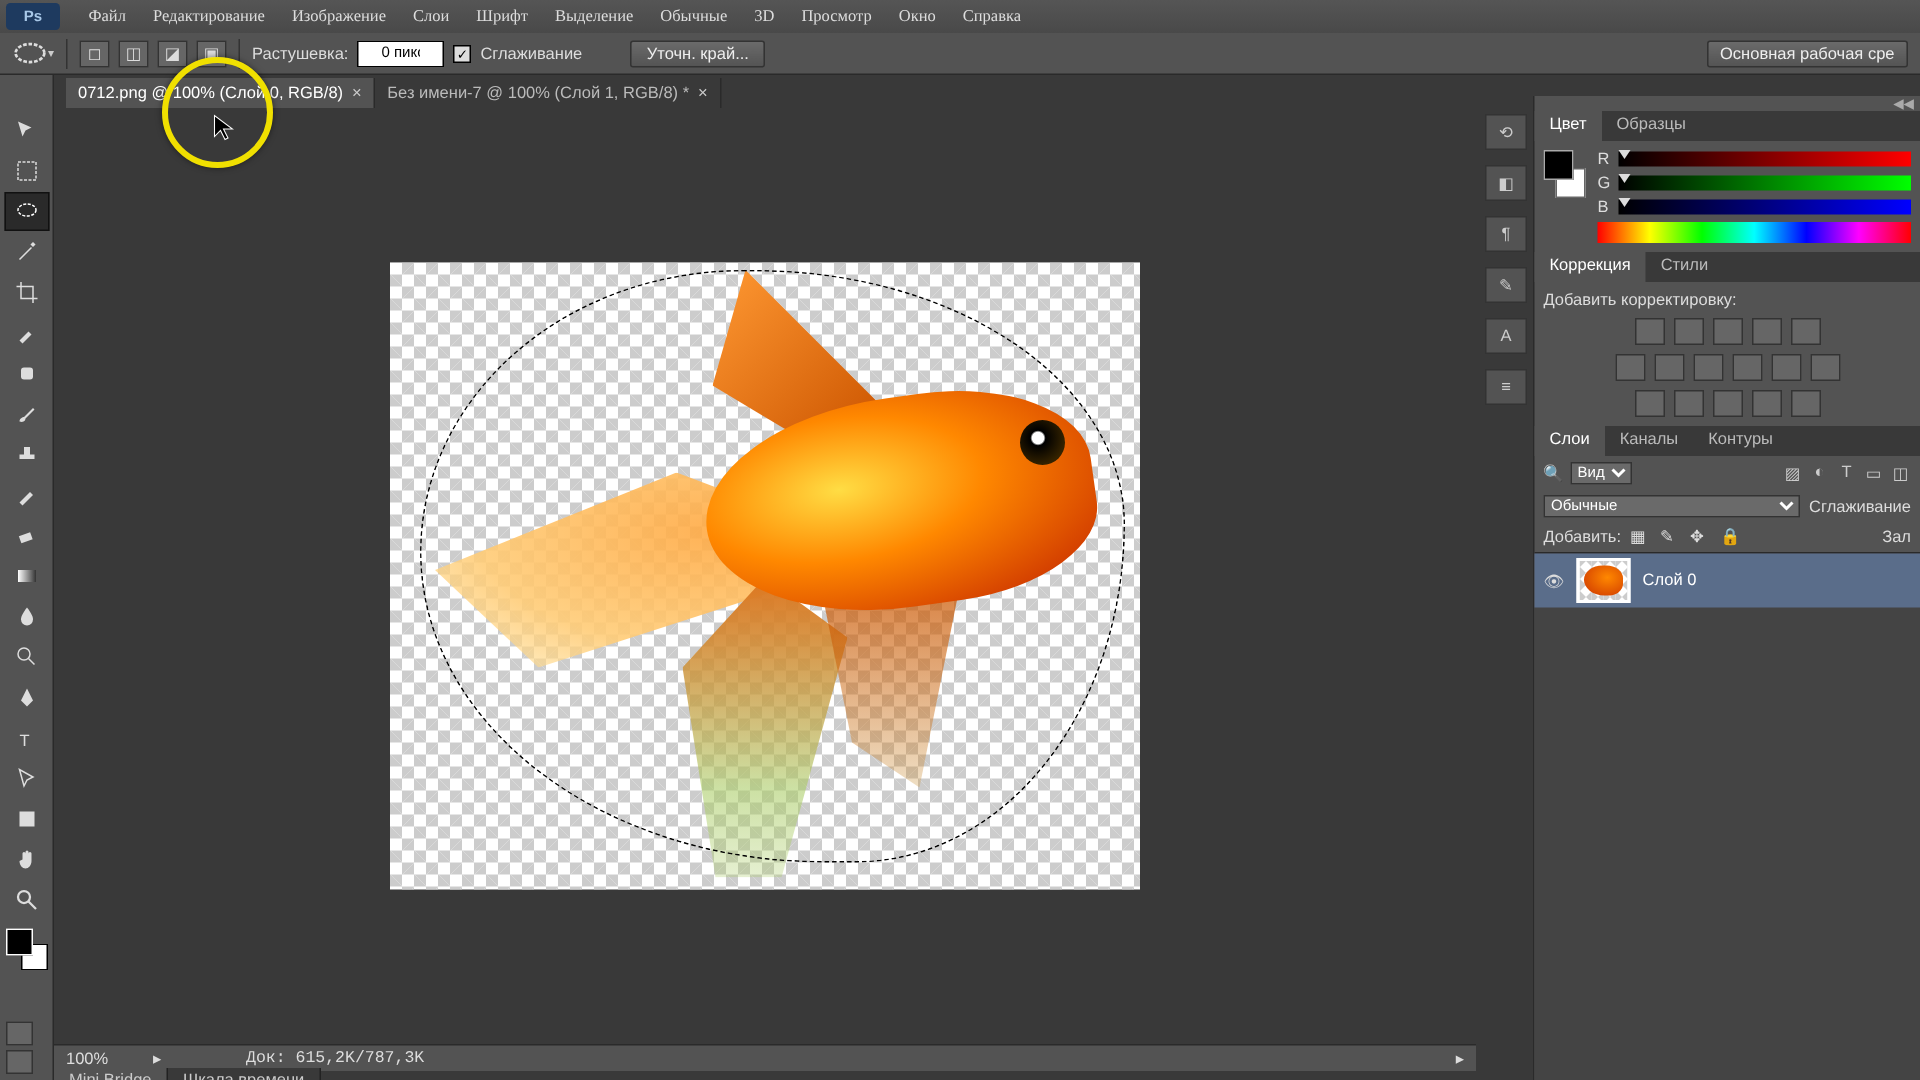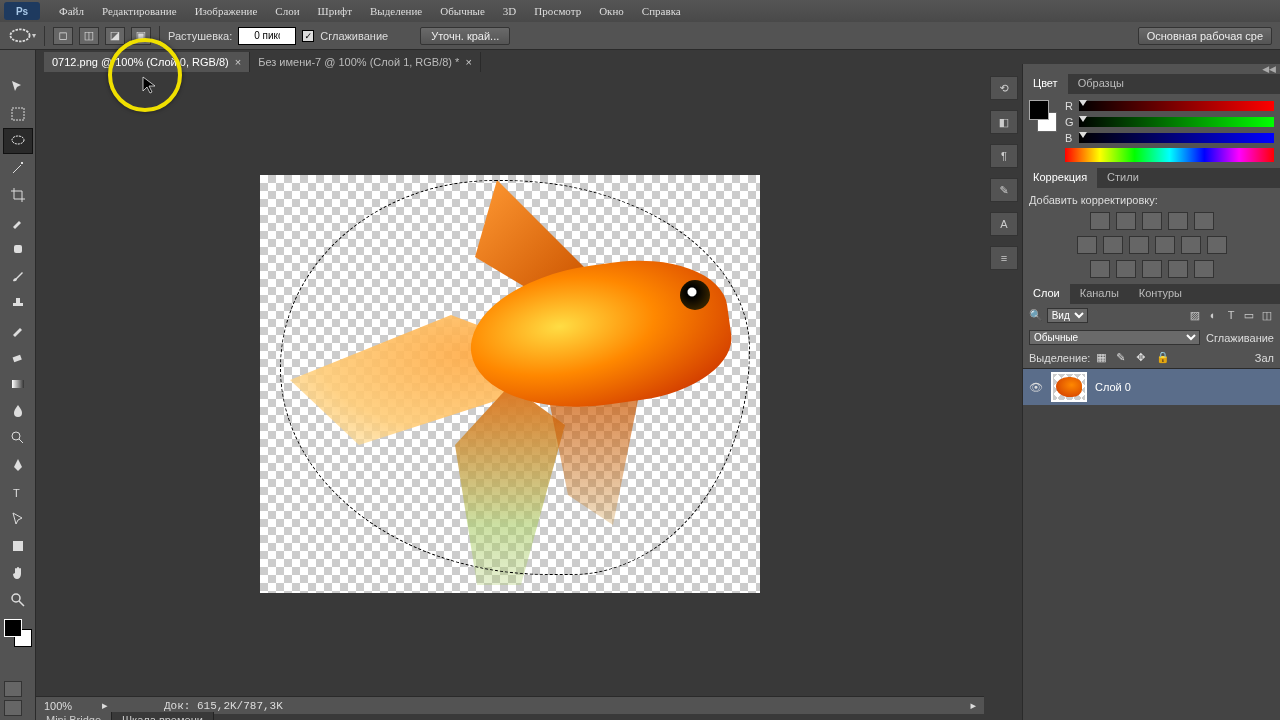--- a/index.html
+++ b/index.html
@@ -377,21 +377,21 @@
         <span class="ico">◐</span>
         <span class="ico">T</span>
         <span class="ico">▭</span>
         <span class="ico">◫</span>
       </div>
       <div class="layers-mode">
         <select><option>Обычные</option></select>
         <span>Сглаживание</span>
       </div>
       <div class="lock-row">
-        <span>Выделение:</span>
+        <span>Добавить:</span>
         <span class="li">▦</span>
         <span class="li">✎</span>
         <span class="li">✥</span>
         <span class="li">🔒</span>
         <div style="flex:1"></div>
         <span>Зал</span>
       </div>
       <div class="layer-list">
         <div class="layer-row">
           <span class="eye">👁</span>

